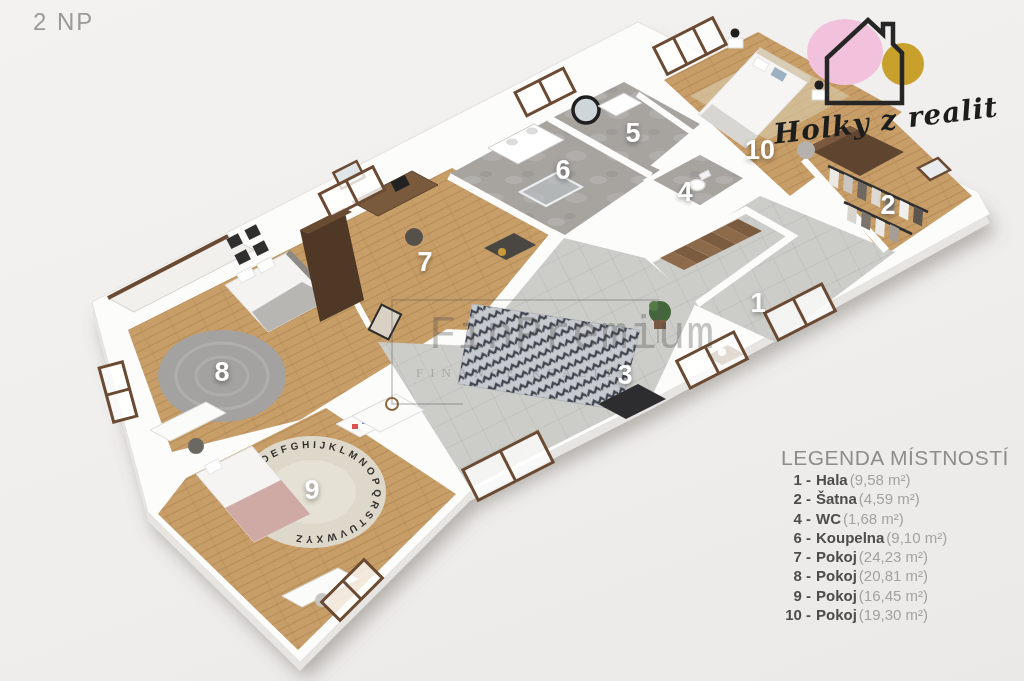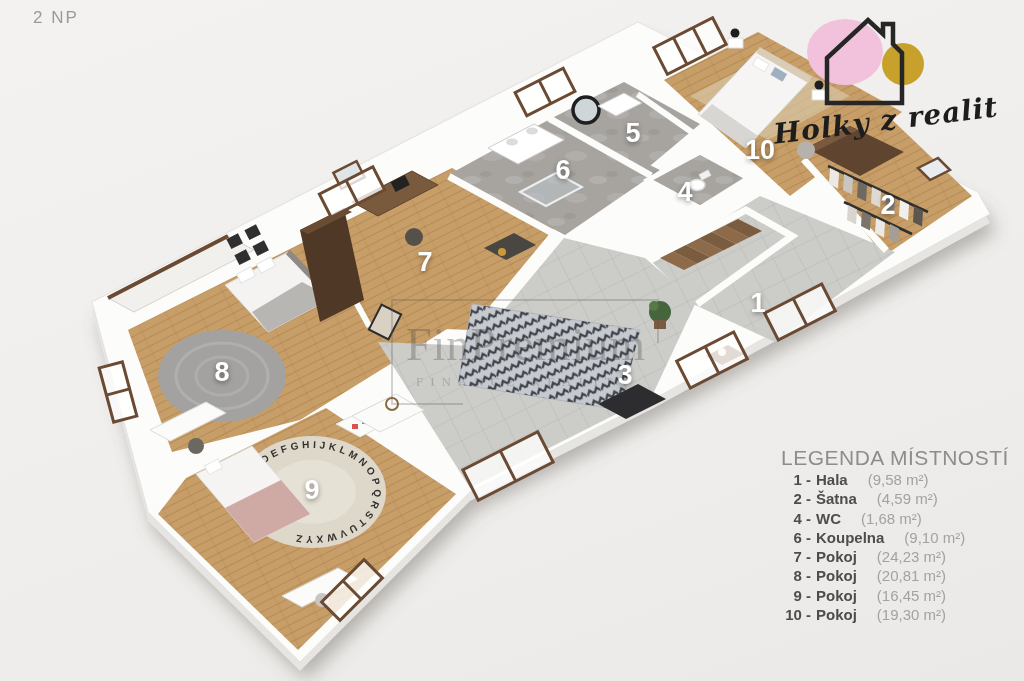--- a/index.html
+++ b/index.html
@@ -1,41 +1,41 @@
 <!DOCTYPE html>
 <html><head>
 <meta charset="utf-8">
 <style>
   html,body{margin:0;padding:0;}
   body{width:1024px;height:681px;overflow:hidden;font-family:"Liberation Sans",sans-serif;}
   .stage{position:relative;width:1024px;height:681px;background:linear-gradient(160deg,#f3f2f1 0%,#efeeec 55%,#eae9e7 100%);overflow:hidden;}
   svg.plan{position:absolute;left:0;top:0;z-index:1;}
 
-  .floor-label{position:absolute;left:33px;top:8px;font-size:17px;color:#9a9a9a;letter-spacing:2px;z-index:6;}
+  .floor-label{position:absolute;left:33px;top:8px;font-size:24px;color:#9a9a9a;letter-spacing:2px;z-index:6;}
 
   
   .watermark{position:absolute;left:391px;top:299px;width:266px;height:104px;z-index:4;
     border-top:2px solid rgba(90,90,90,.26);border-left:2px solid rgba(90,90,90,.26);
     text-align:center;pointer-events:none;}
   .watermark::after{content:"";position:absolute;left:0;bottom:0;width:70px;height:2px;background:rgba(90,90,90,.26);}
   .watermark::before{content:"";position:absolute;right:0;top:0;width:2px;height:42px;background:rgba(90,90,90,.26);}
-  .wm-title{font-family:Liberation Serif, serif;font-size:46px;line-height:1.05;color:rgba(75,75,75,.33);letter-spacing:1px;margin-top:20px;}
+  .wm-title{font-family:Liberation Mono, monospace;font-size:46px;line-height:1.05;color:rgba(75,75,75,.33);letter-spacing:1px;margin-top:11px;padding-left:36px;}
   .wm-sub{font-family:"Liberation Serif",serif;font-size:13px;letter-spacing:7px;color:rgba(90,90,90,.30);margin-top:5px;}
 
   
   .marker{position:absolute;transform:translate(-50%,-50%);color:#fff;font-weight:700;font-size:27px;
     text-shadow:0 2px 5px rgba(0,0,0,.40);z-index:5;}
 
   
   .legend{position:absolute;left:781px;top:446px;width:238px;z-index:6;}
   .legend-title{font-size:21px;color:#8d8d8d;letter-spacing:.5px;margin-bottom:0;white-space:nowrap;}
   .legend-row{font-size:15px;line-height:19.3px;white-space:nowrap;}
   .lnum{display:inline-block;width:30px;text-align:right;font-weight:700;color:#4d4d4d;}
   .lname{font-weight:700;color:#4d4d4d;margin-left:5px;}
-  .larea{color:#a2a2a2;margin-left:20px;}
+  .larea{color:#a2a2a2;margin-left:2px;}
 
   
   .logo{position:absolute;right:20px;top:4px;width:215px;height:150px;z-index:6;}
   .logo svg{position:absolute;left:8px;top:2px;}
   .logo-text{position:absolute;left:-18px;top:100px;width:230px;text-align:center;
     font-family:"DejaVu Serif",serif;font-style:italic;font-weight:700;font-size:28px;color:#1d1d1d;
     transform:rotate(-7deg);letter-spacing:1px;}
 </style>
 </head>
 <body>

